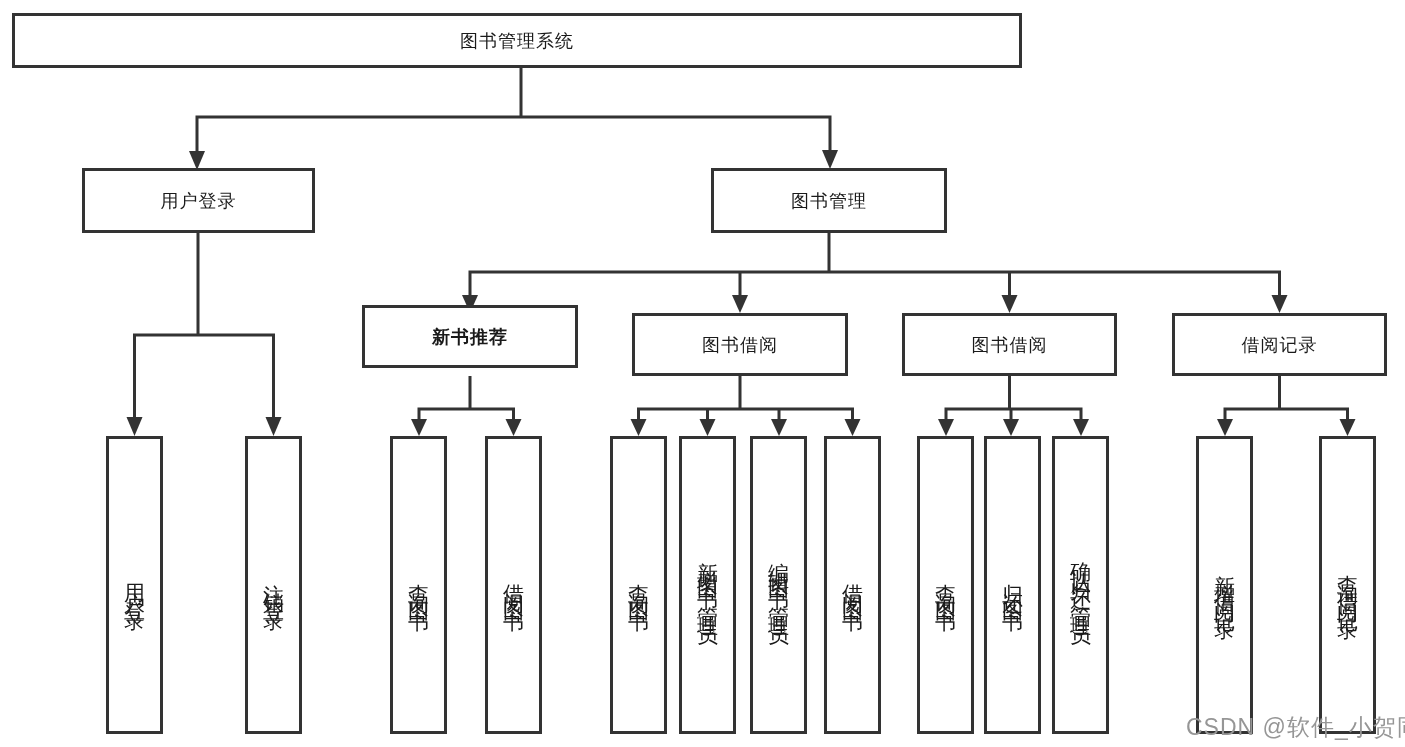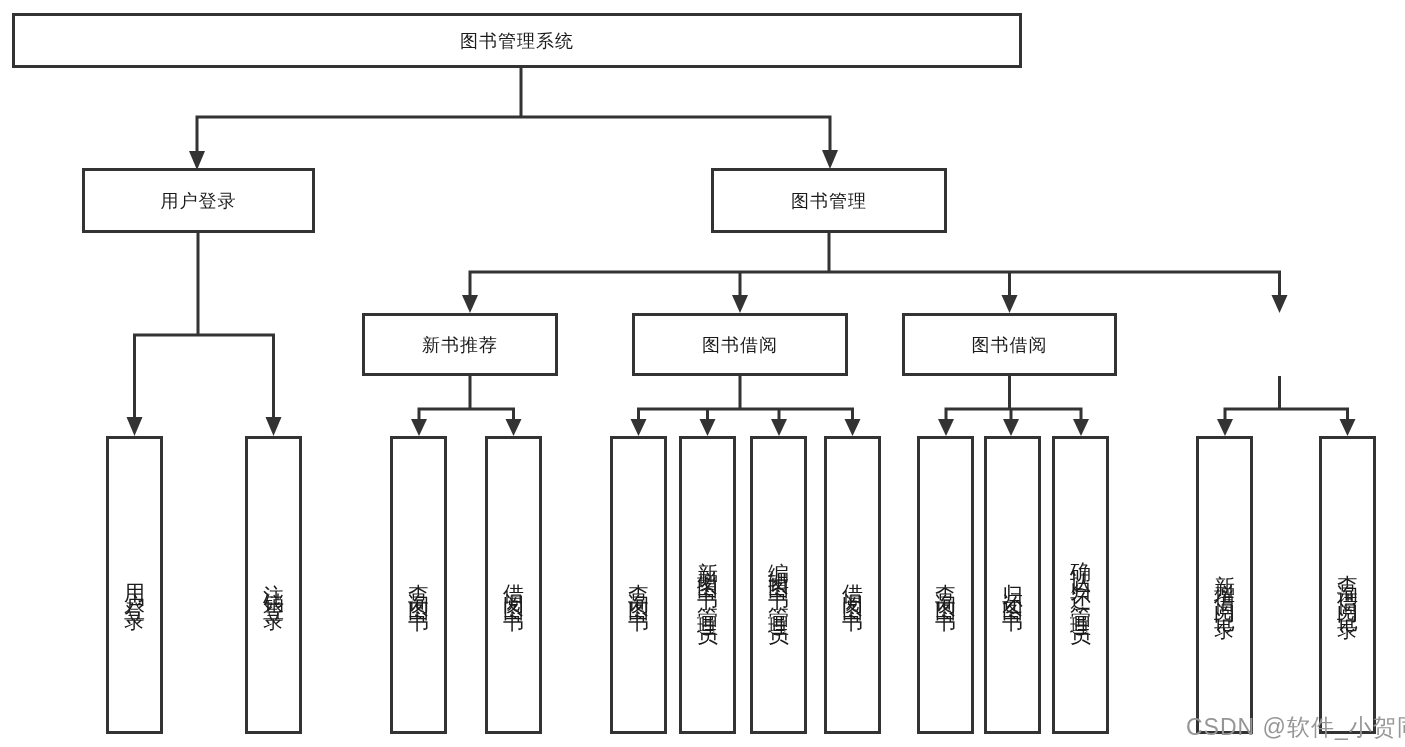--- a/index.html
+++ b/index.html
@@ -111,23 +111,24 @@
       <polygon points="1217,419 1233,419 1225,436"></polygon>
       <polygon points="1339.5,419 1355.5,419 1347.5,436"></polygon>
     </g>
   </svg>
 
   <div class="hbox" style="left:12px; top:13px; width:1010px; height:55px;">图书管理系统</div>
 
   <div class="hbox" style="left:82px; top:168px; width:233px; height:65px;">用户登录</div>
   <div class="hbox" style="left:711px; top:168px; width:236px; height:65px;">图书管理</div>
 
-  <div class="hbox" style="left:362px; top:313px; width:196px; height:63px;">新书推荐</div>
+  <div class="hbox" style="left:362px; top:305px; width:216px; height:63px;font-weight:bold;">新书推荐</div>
   <div class="hbox" style="left:632px; top:313px; width:216px; height:63px;">图书借阅</div>
   <div class="hbox" style="left:902px; top:313px; width:215px; height:63px;">图书借阅</div>
+  <div class="hbox" style="left:1172px; top:313px; width:215px; height:63px;">借阅记录</div>
 
   <div class="vbox" style="left:106px;">用户登录</div>
   <div class="vbox" style="left:245px;">注销登录</div>
 
   <div class="vbox" style="left:390px;">查询图书</div>
   <div class="vbox" style="left:485px;">借阅图书</div>
 
   <div class="vbox" style="left:610px;">查询图书</div>
   <div class="vbox" style="left:679px;">新增图书（管理员）</div>
   <div class="vbox" style="left:750px;">编辑图书（管理员）</div>

